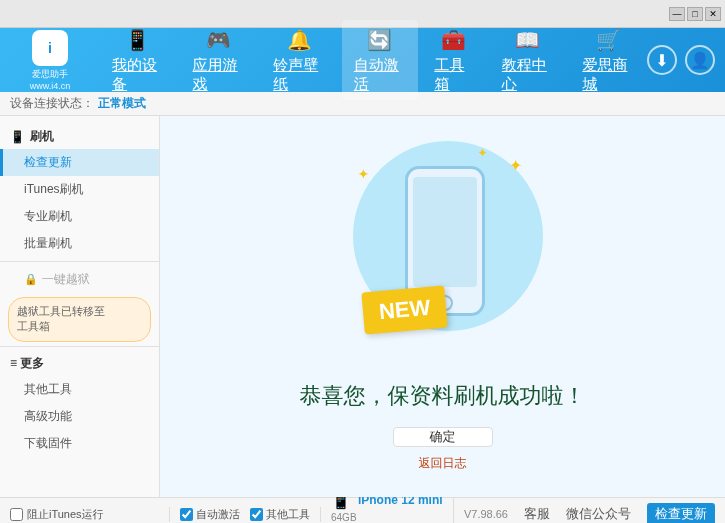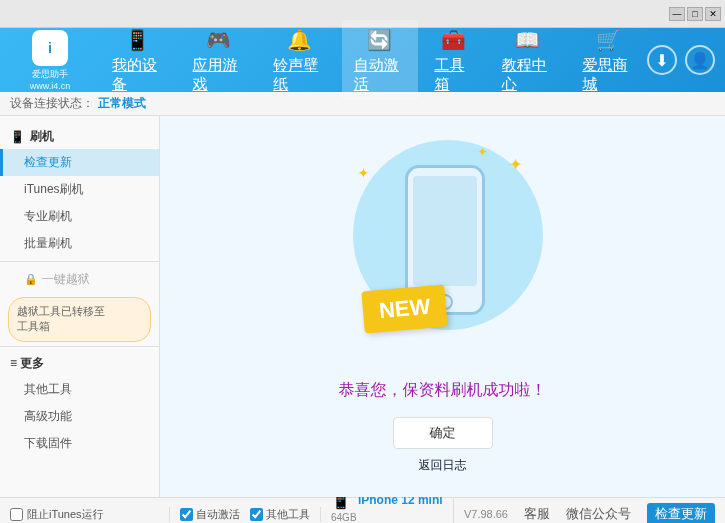--- a/index.html
+++ b/index.html
@@ -283,42 +283,42 @@
       color: #f5c518;
       font-size: 16px;
       z-index: 4;
     }
     .sparkle-1 { top: 15px; right: 20px; }
     .sparkle-2 { top: 5px; right: 55px; font-size: 12px; }
     .sparkle-3 { top: 25px; left: 15px; font-size: 14px; }
 
     
     .success-title {
-      font-size: 16px;
-      color: #a21caf;
+      font-size: 22px;
+      color: #14532d;
       margin-bottom: 16px;
       font-weight: normal;
     }
     .confirm-btn {
       width: 100px;
-      height: 32px;
+      height: 20px;
       background: white;
       border: 1px solid #ddd;
       border-radius: 4px;
       font-size: 13px;
       color: #333;
       cursor: pointer;
       display: flex;
       align-items: center;
       justify-content: center;
       margin-bottom: 8px;
     }
     .go-back-link {
       font-size: 12px;
-      color: #0f172a;
+      color: #c2410c;
       cursor: pointer;
     }
 
     
     .bottom-bar {
       height: 26px;
       background: #f5f5f5;
       border-top: 1px solid #ddd;
       display: flex;
       align-items: center;

